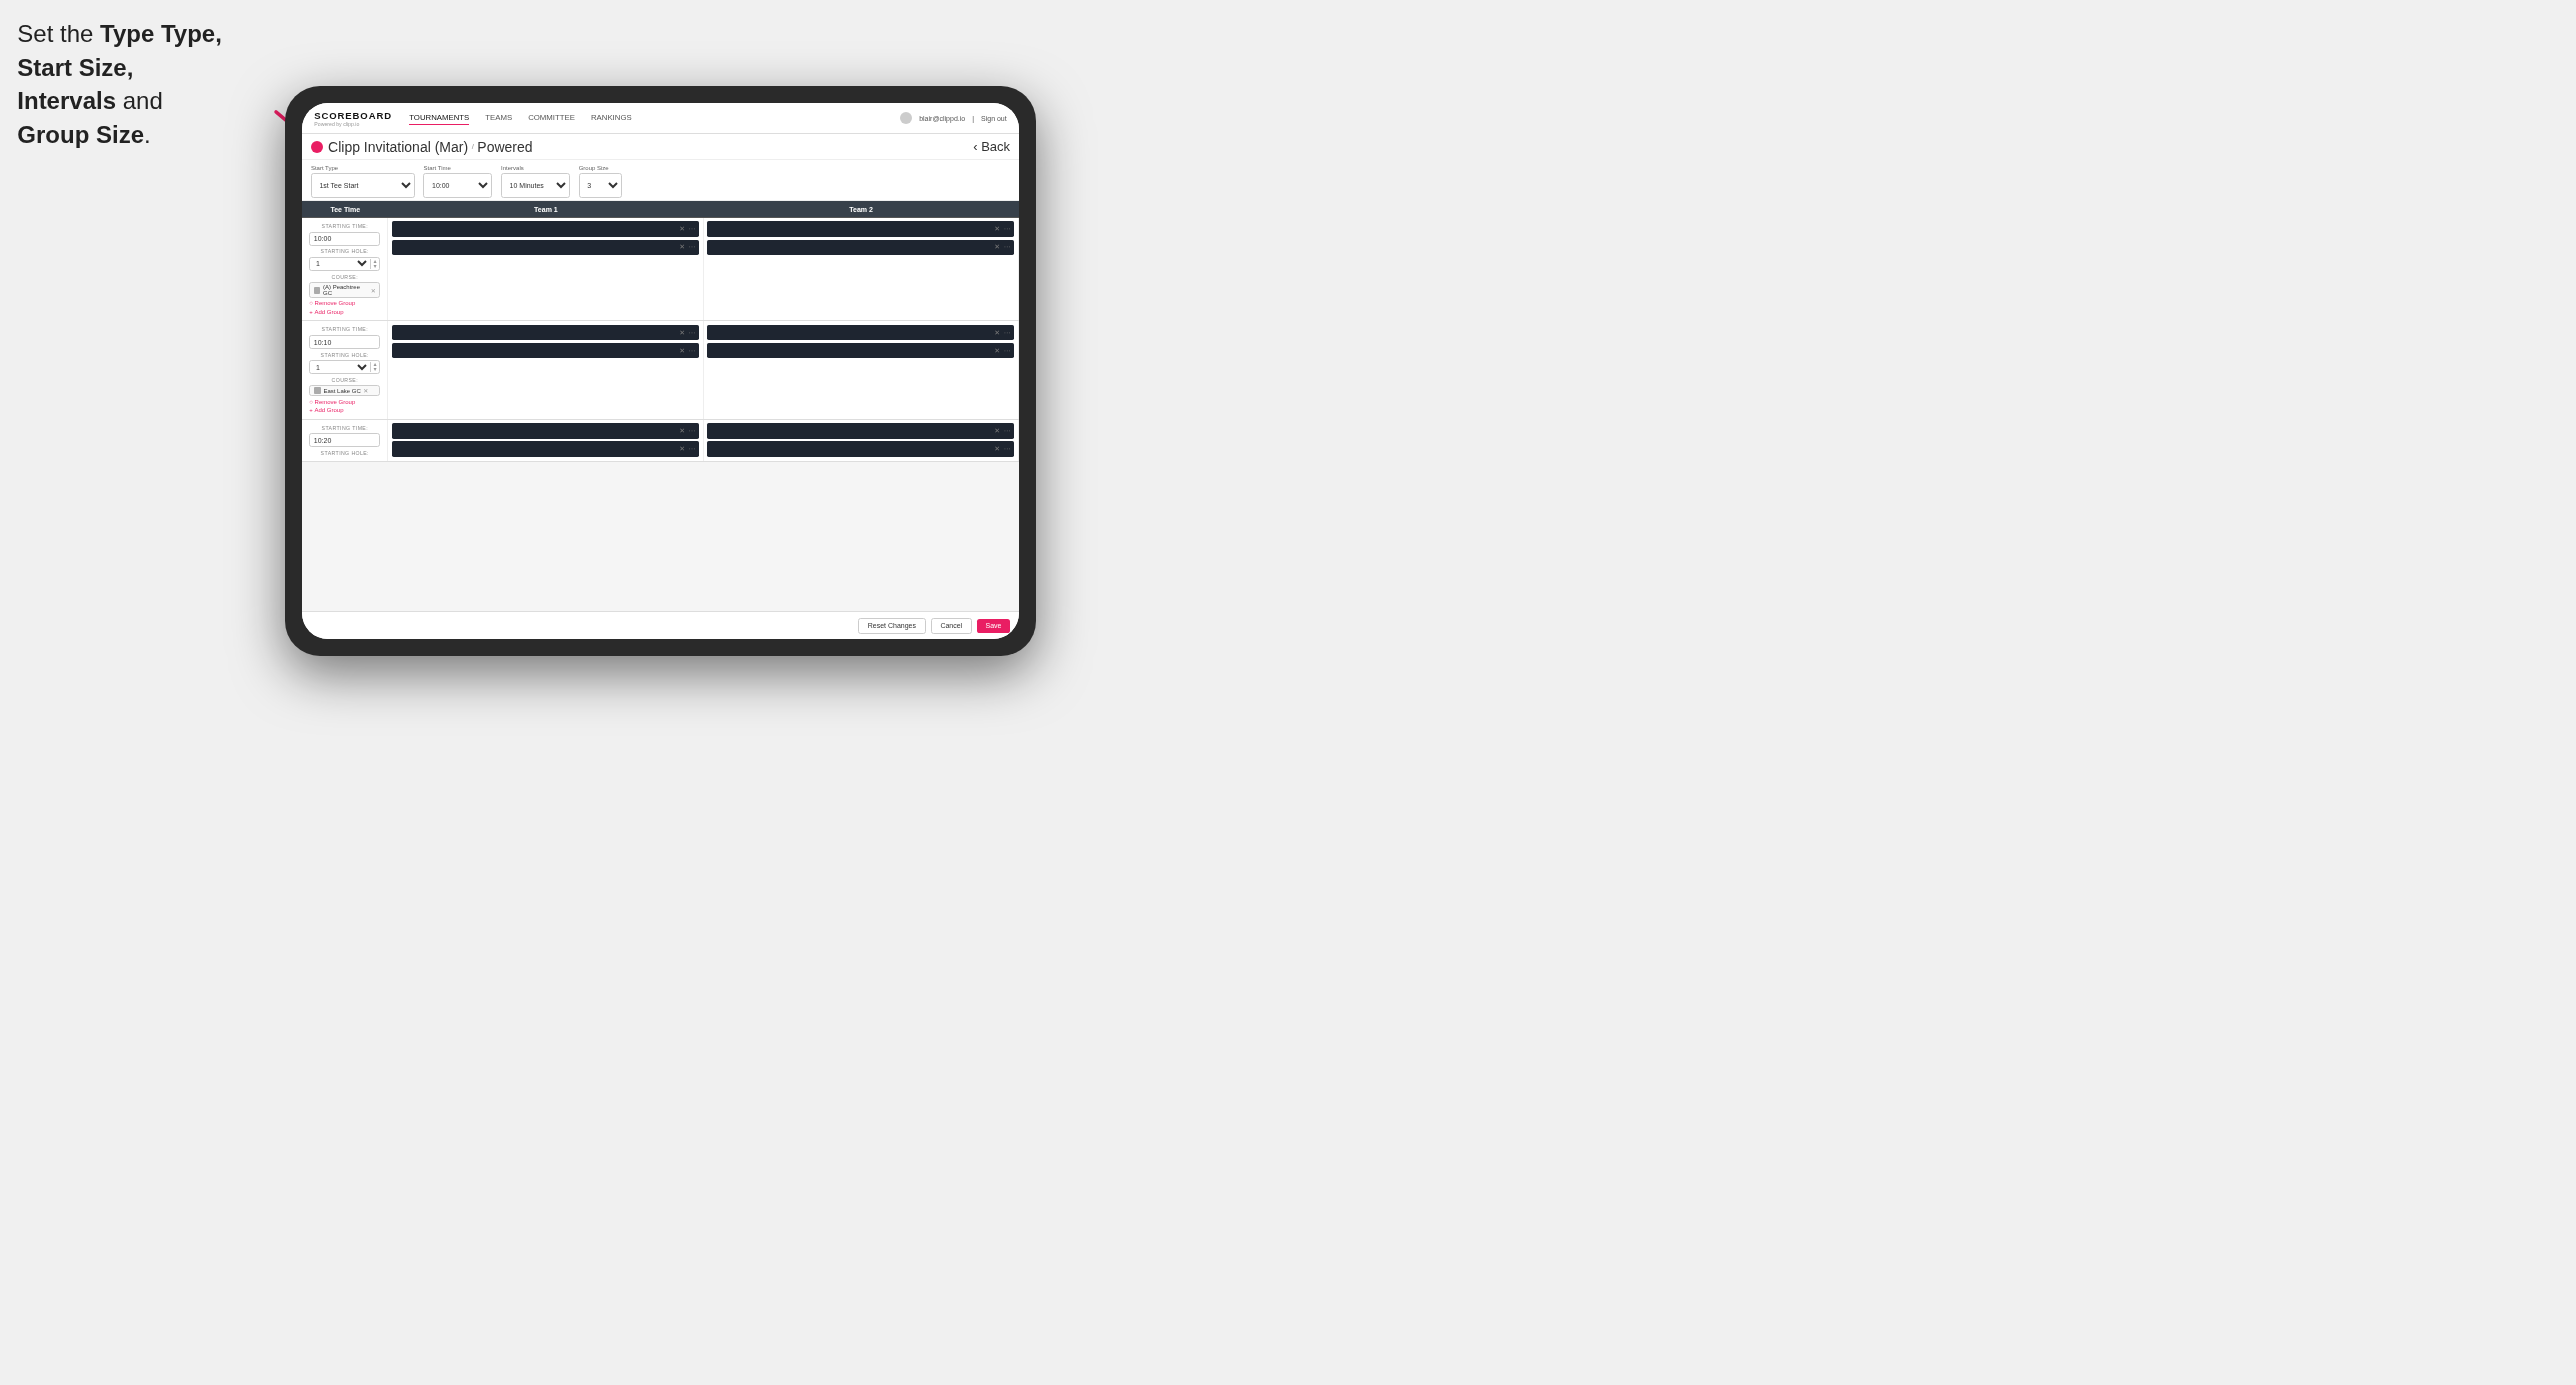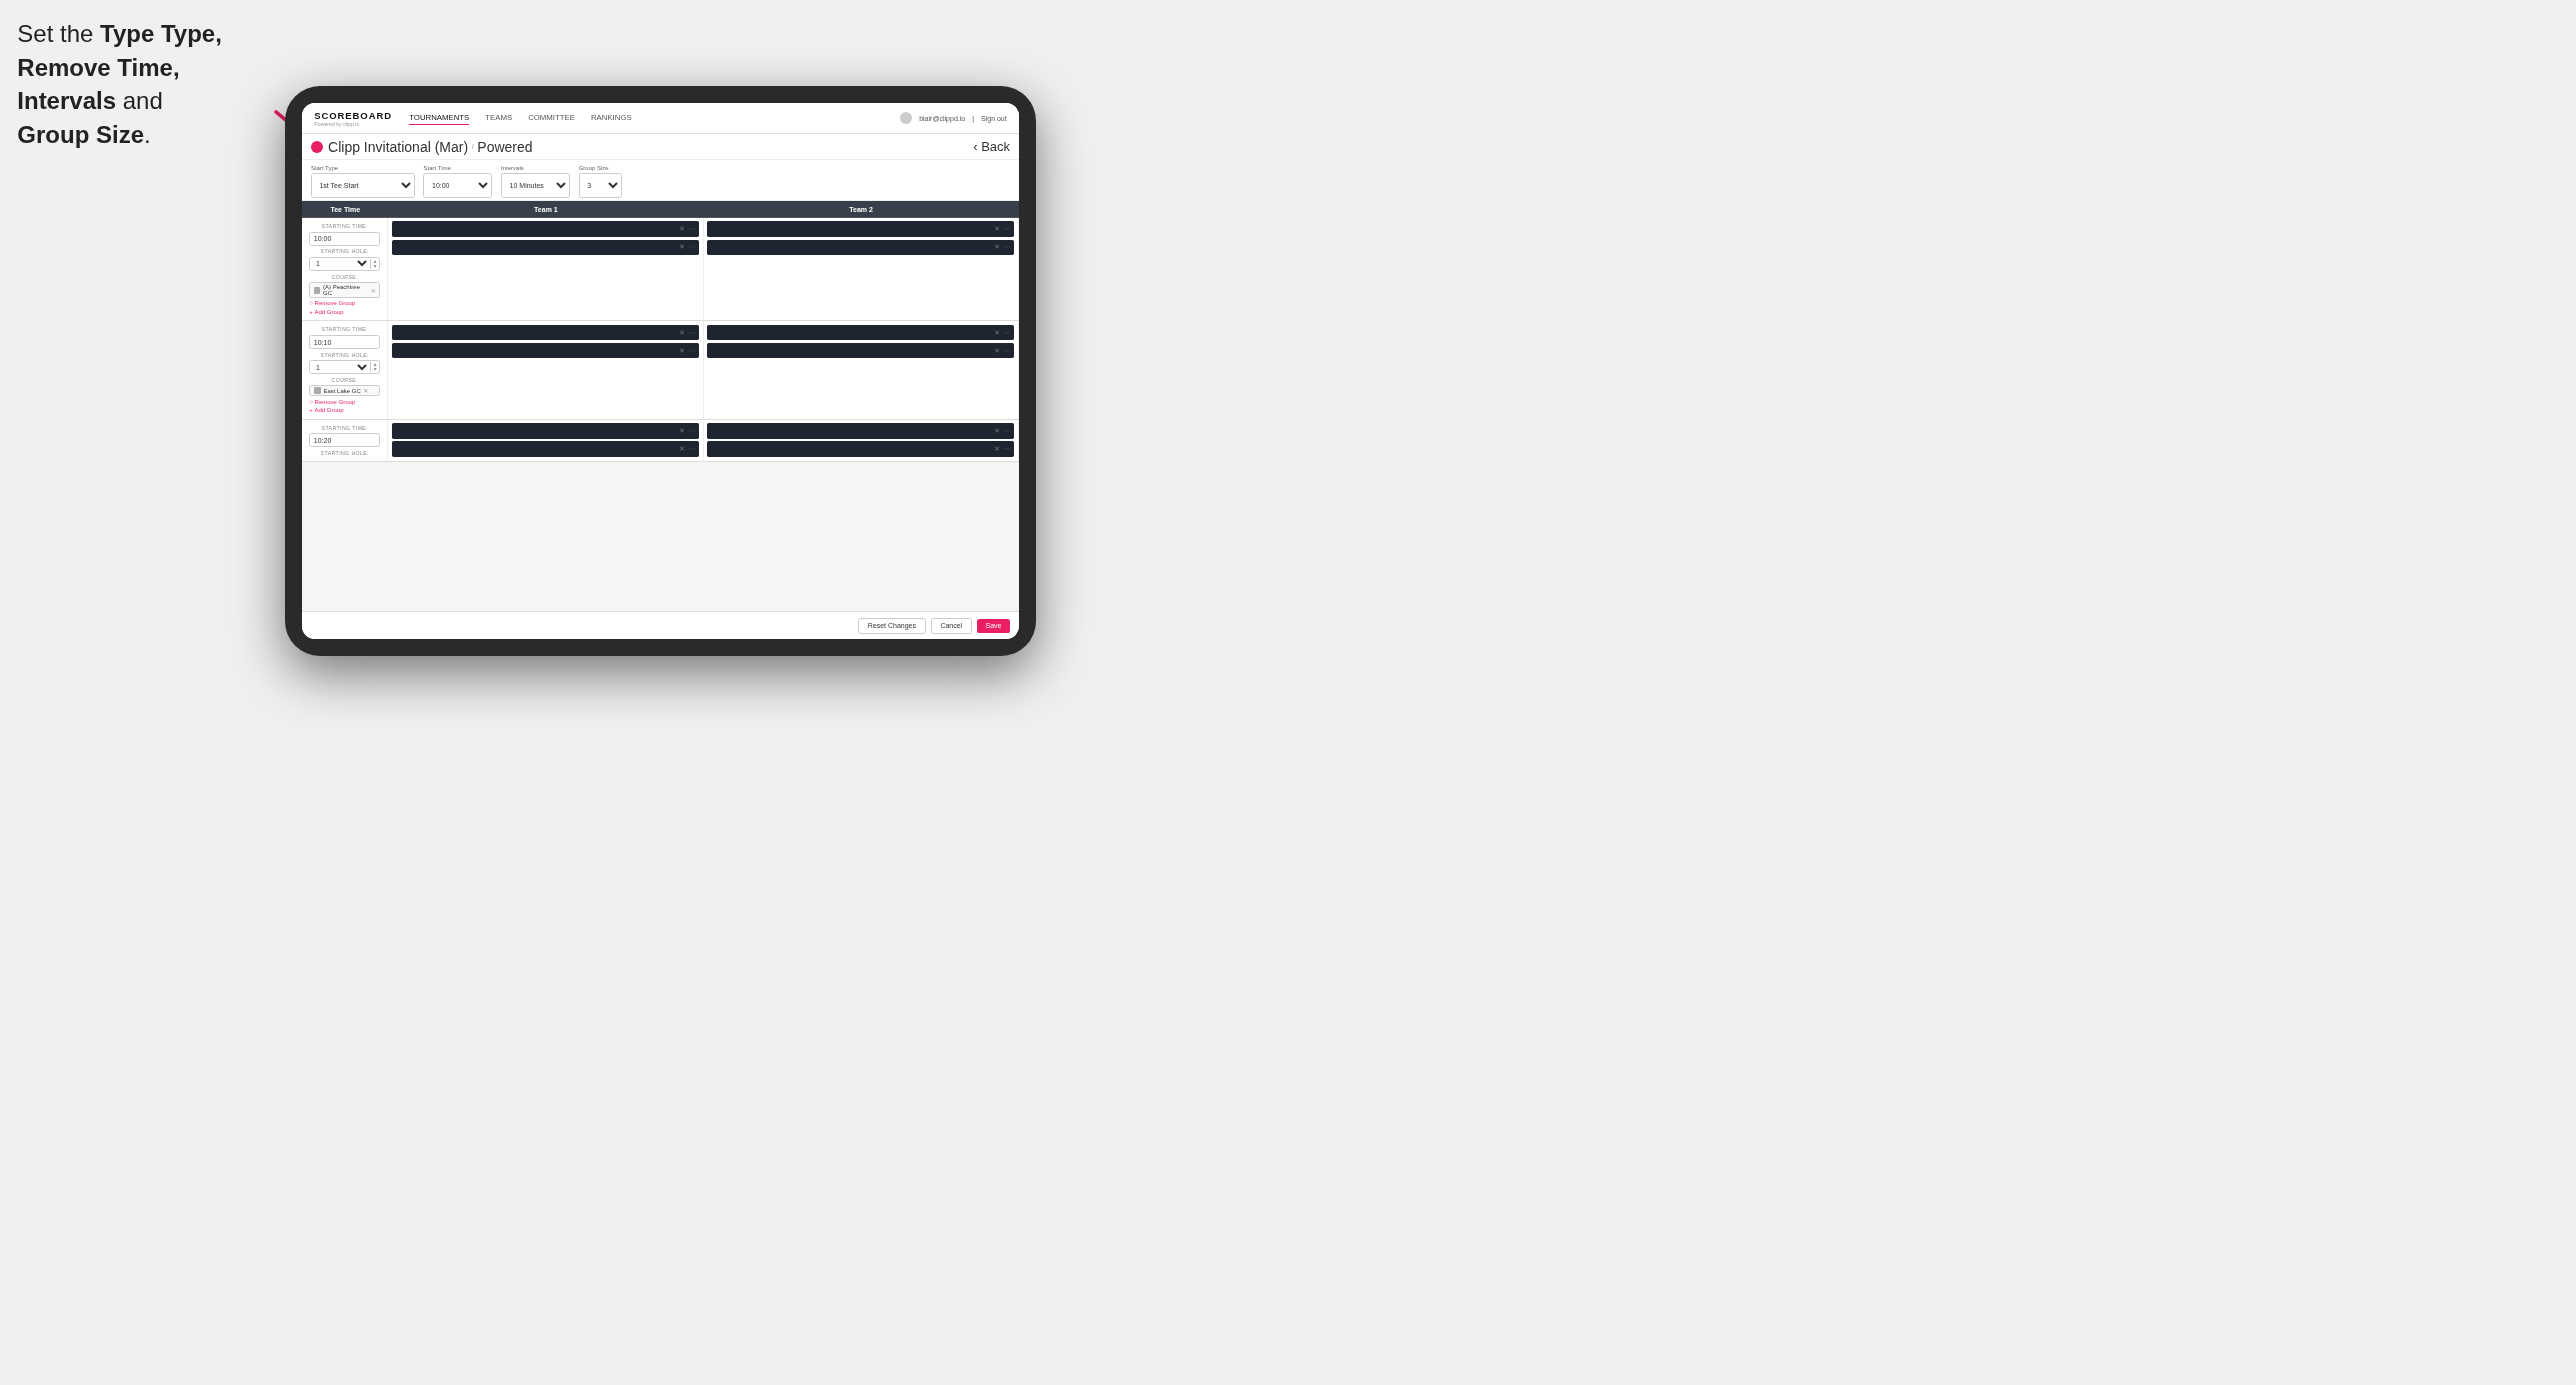--- a/index.html
+++ b/index.html
@@ -47,21 +47,21 @@
       background: #2a2a2a;
       border-radius: 35px;
       box-shadow: 0 17.3px 52px rgba(0,0,0,0.5);
       padding: 17.3px;
     }
 
     .tablet-screen {
       width: 100%;
       height: 100%;
       background: #fff;
-      border-radius: 13px;
+      border-radius: 26px;
       overflow: hidden;
       display: flex;
       flex-direction: column;
     }
 
     
     .nav-bar {
       display: flex;
       align-items: center;
       padding: 5.2px 12px;
@@ -352,21 +352,21 @@
       color: #fff;
     }
   </style>
 </head>
 <body>
 
 <div class="instruction-area">
   <span>
     Set the <strong>Type Type,</strong>
   </span><br>
-  <strong>Remove Time,</strong><br>
+  <strong>Start Size,</strong><br>
   <strong>Intervals</strong><span> and</span><br>
   <strong>Group Size</strong><span>.</span>
 </div>
 
 <div class="arrow-container">
   <svg viewBox="0 0 280 220" xmlns="http://www.w3.org/2000/svg">
     <line x1="30" y1="30" x2="220" y2="190" stroke="#e91e63" stroke-width="4" stroke-linecap="round"></line>
     <polygon points="210,195 230,175 240,200" fill="#e91e63"></polygon>
   </svg>
 </div>

